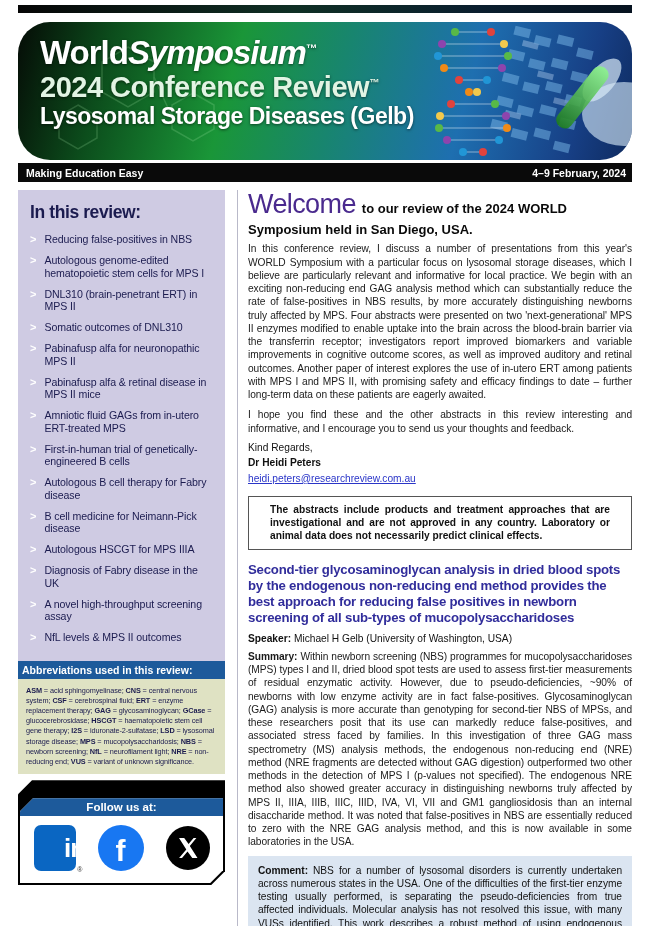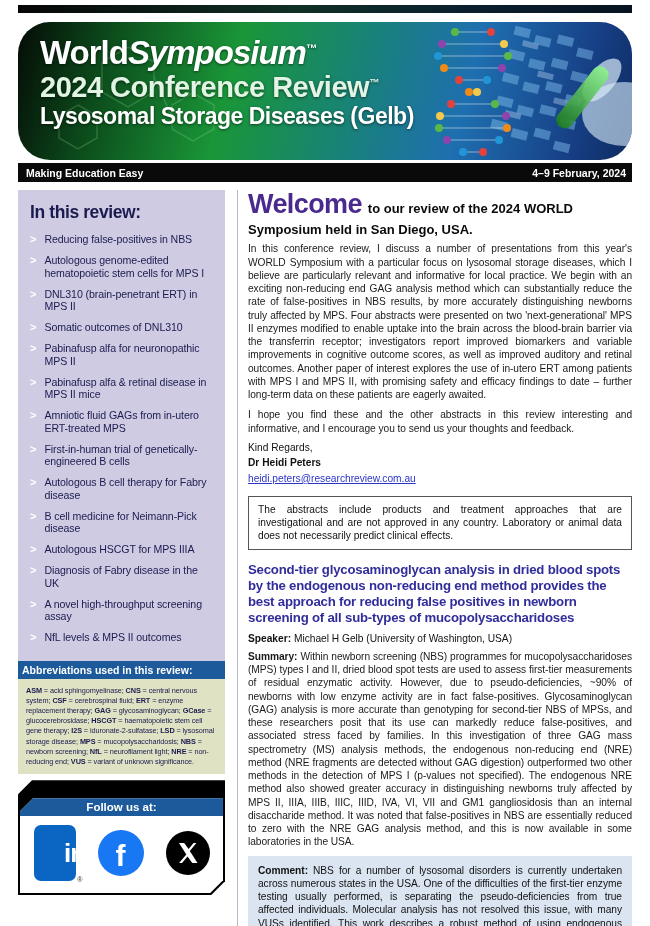--- a/index.html
+++ b/index.html
@@ -55,34 +55,34 @@
   
   .abbr-head { background: #1d5a9b; color: #fff; font-weight: 700; font-size: 10.5px; padding: 3px 4px; }
   .abbr-box { background: #dfe2c3; padding: 7px 8px; font-size: 7.3px; line-height: 1.4; color: #1b1b4f; letter-spacing: -0.1px; }
   .abbr-pair b { font-weight: 700; }
 
   
   .follow-wrap { margin-top: 6px; background: #000; clip-path: polygon(14px 0, 100% 0, 100% calc(100% - 14px), calc(100% - 14px) 100%, 0 100%, 0 14px); padding: 2px; }
   .follow-inner { background: #fff; clip-path: polygon(13px 0, 100% 0, 100% calc(100% - 13px), calc(100% - 13px) 100%, 0 100%, 0 13px); }
   .follow-head { background: #1d5a9b; color: #fff; text-align: center; font-weight: 700; font-size: 11.5px; padding: 3px 0; margin: 16px 0 0 0; }
   .follow-icons { display: flex; justify-content: center; align-items: center; gap: 22px; padding: 9px 0 12px; }
-  .icon-li { width: 42px; height: 56px; background: #0a66c2; border-radius: 7px; color: #fff; font-weight: 700; font-size: 26px; display: flex; align-items: center; justify-content: center; position: relative; letter-spacing: -1px; padding-left: 40px; }
+  .icon-li { width: 42px; height: 46px; background: #0a66c2; border-radius: 7px; color: #fff; font-weight: 700; font-size: 26px; display: flex; align-items: center; justify-content: center; position: relative; letter-spacing: -1px; padding-left: 40px; }
   .icon-li .reg { position: absolute; right: -7px; bottom: -2px; font-size: 7px; color: #333; font-weight: 400; letter-spacing: 0; }
   .icon-fb { width: 46px; height: 46px; background: #1877f2; border-radius: 50%; color: #fff; font-weight: 700; font-size: 30px; display: flex; align-items: flex-end; justify-content: center; overflow: hidden; line-height: 1.35; }
   .icon-x { width: 44px; height: 44px; background: #000; border-radius: 50%; display: flex; align-items: center; justify-content: center; }
 
   
   .welcome-head { line-height: 1.1; margin-bottom: 5px; }
-  .welcome-word { font-size: 27px; font-weight: 700; color: #4a2a8e; letter-spacing: -0.6px; margin-right: 6px; }
+  .welcome-word { font-size: 27px; font-weight: 400; color: #4a2a8e; letter-spacing: -0.6px; margin-right: 6px; }
   .welcome-rest { font-size: 13px; font-weight: 700; color: #0a0a0a; }
   .para { font-size: 10.2px; line-height: 1.3; text-align: justify; color: #1a1a1a; margin-bottom: 7px; letter-spacing: -0.05px; }
   .signoff { font-size: 10.2px; margin-bottom: 4px; }
   .author { font-size: 10.2px; font-weight: 700; }
   .email { font-size: 10.2px; color: #2a35c8; text-decoration: underline; display: inline-block; margin-bottom: 4px; cursor: pointer; }
-  .disclaimer { border: 1px solid #555; padding: 6px 9px; font-size: 10.2px; line-height: 1.3; text-align: justify; margin: 8px 0 12px; }
+  .disclaimer { border: 1px solid #555; padding: 6px 21px; font-size: 10.2px; line-height: 1.3; text-align: justify; margin: 8px 0 12px; font-weight: bold; }
   .abstract-title { font-size: 13.2px; font-weight: 700; color: #312d9b; line-height: 1.22; letter-spacing: -0.2px; margin-bottom: 7px; }
   .speaker-line { font-size: 10.2px; margin-bottom: 6px; }
   .speaker-line b, .para b, .comment b { font-weight: 700; }
   .comment { background: #dbe5f1; padding: 8px 10px; font-size: 10.2px; line-height: 1.3; text-align: justify; margin-top: 4px; letter-spacing: -0.05px; }
 </style>
 </head>
 <body>
 
 <div class="top-strip"></div>
 

